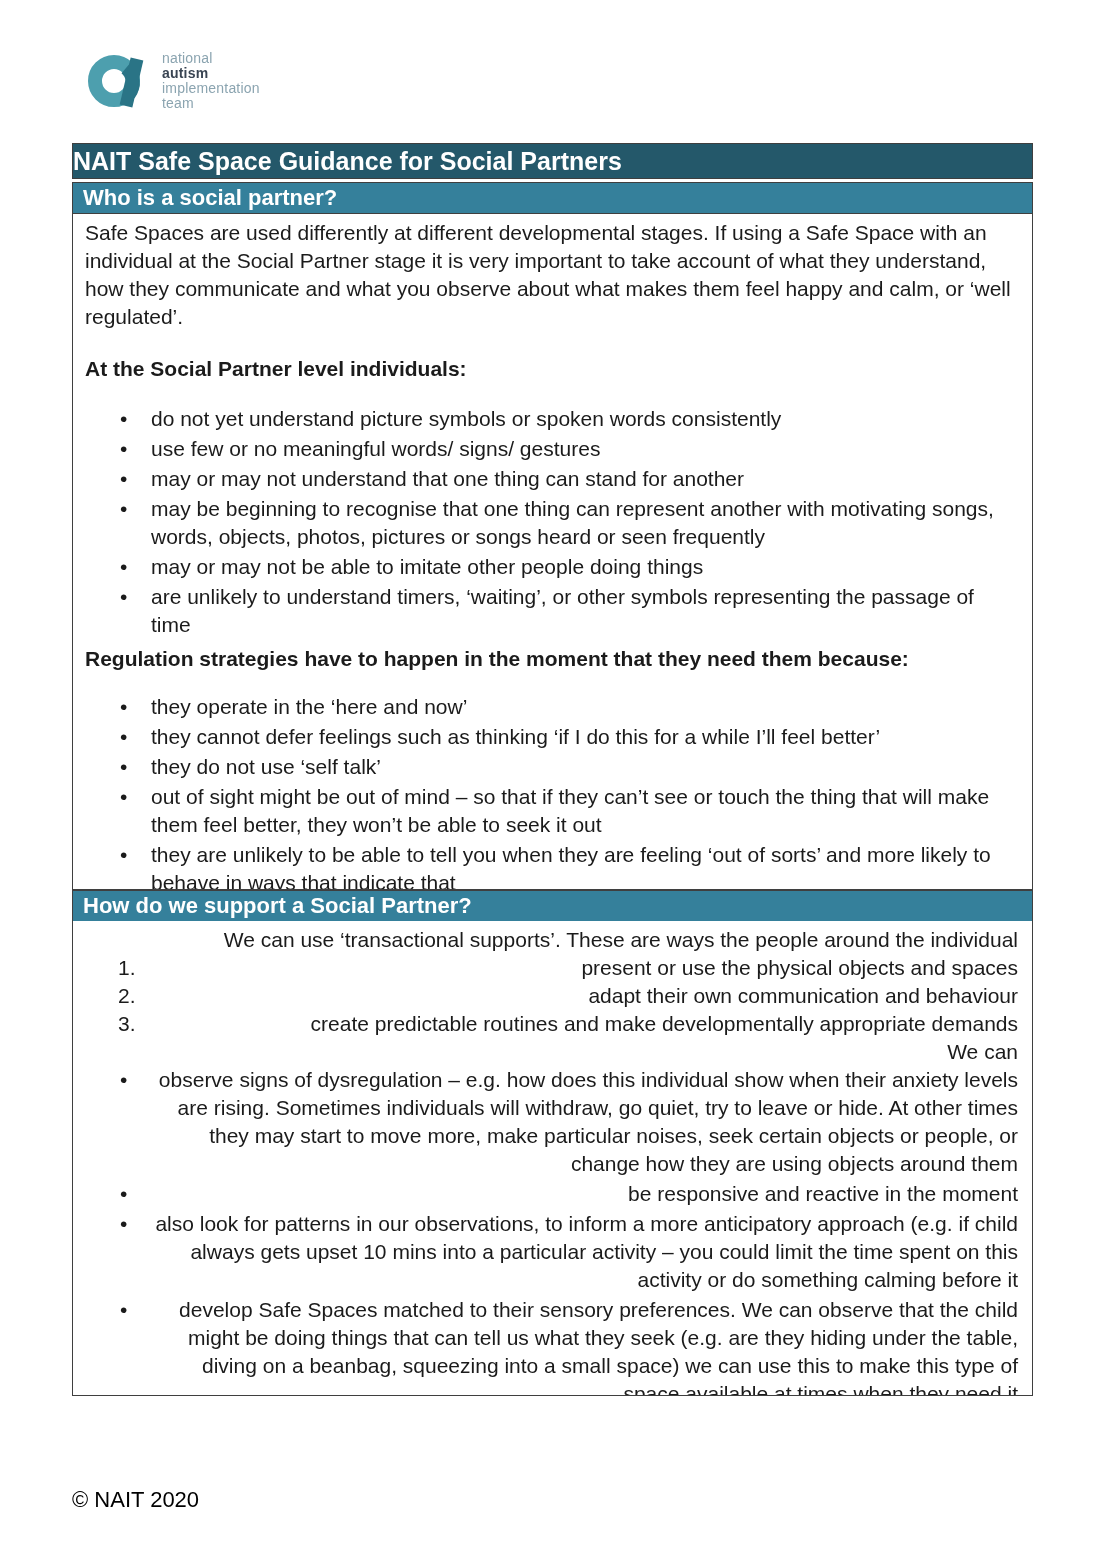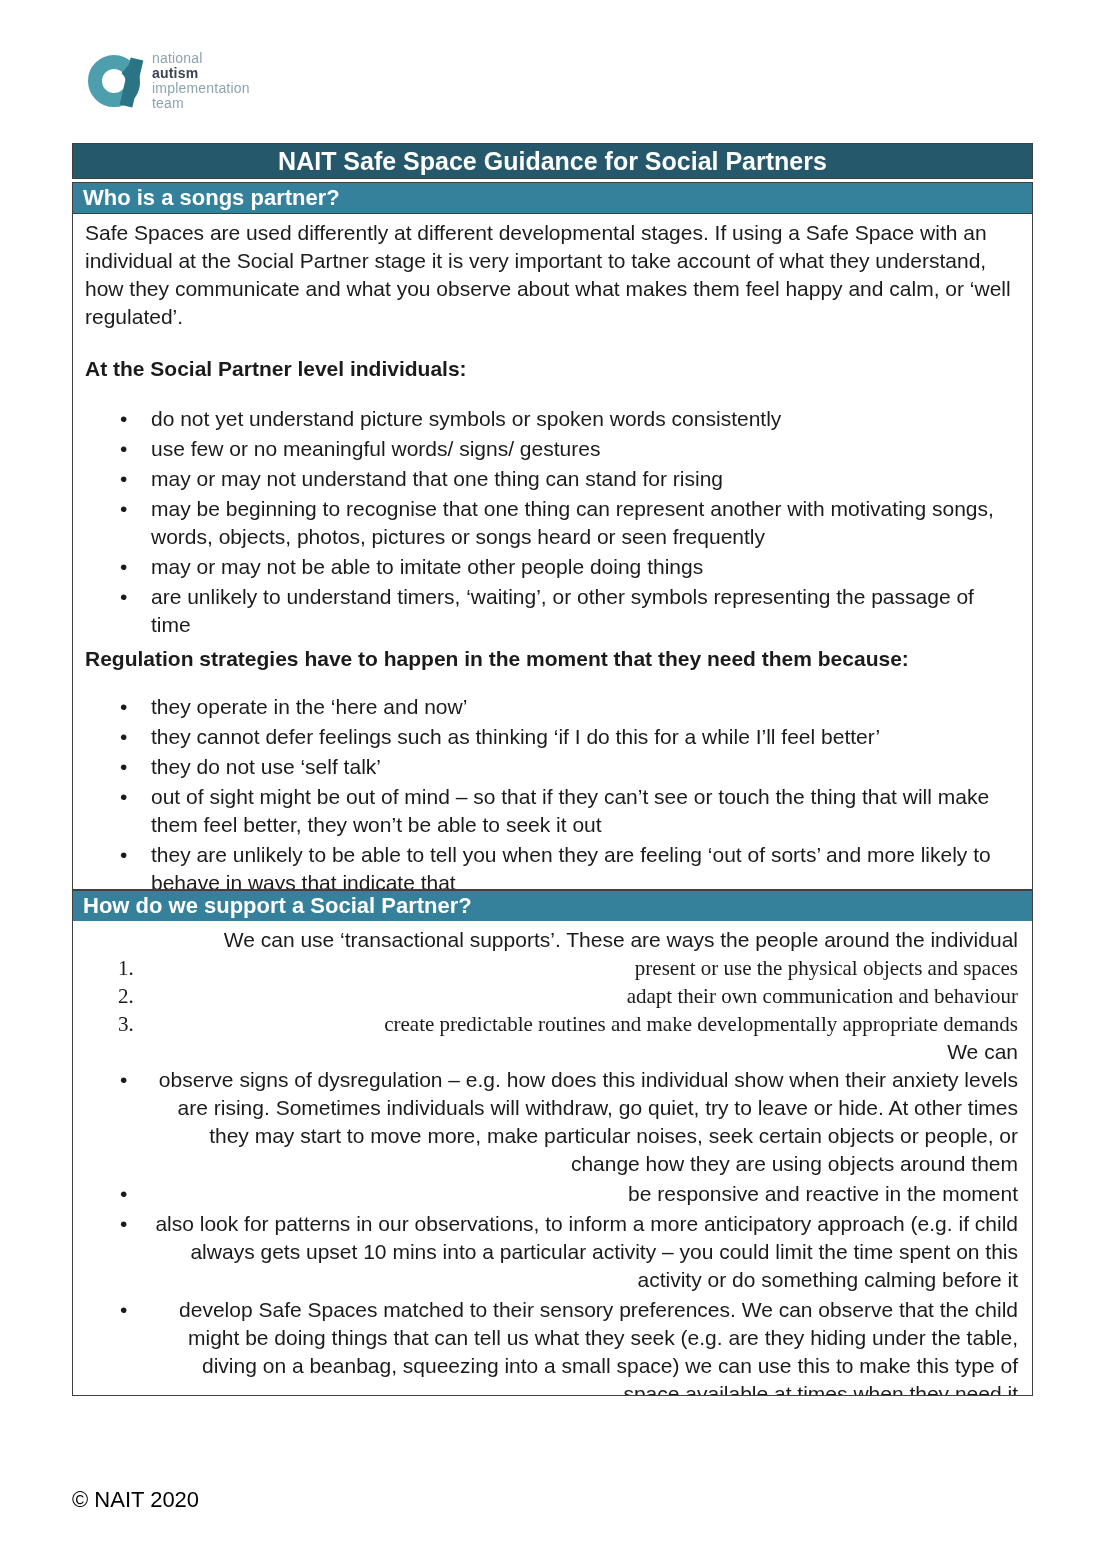--- a/index.html
+++ b/index.html
@@ -25,20 +25,21 @@
     overflow: hidden;
   }
 
   
   .logo {
     position: absolute;
     left: 88px;
     top: 50px;
     display: flex;
     align-items: center;
+    gap: 10px;
   }
   .logo-text {
     display: flex;
     flex-direction: column;
     font-size: 14px;
     line-height: 15px;
     color: var(--logo-text-gray);
     letter-spacing: 0.2px;
   }
   .logo-text .logo-bold {
@@ -53,21 +54,21 @@
     top: 143px;
     width: 961px;
   }
   .title-bar {
     height: 36px;
     background: var(--title-bar-bg);
     border: 1px solid var(--border);
     color: #ffffff;
     font-weight: bold;
     font-size: 25px;
-    text-align: center;
+    text-align: left;
     line-height: 34px;
     margin-bottom: 3px;
   }
   .section-bar {
     height: 32px;
     background: var(--section-bar-bg);
     border: 1px solid var(--border);
     color: #ffffff;
     font-weight: bold;
     font-size: 22px;
@@ -106,21 +107,21 @@
     padding-left: 33px;
   }
   .content ul li { margin-bottom: 2px; }
   .content ul li::before {
     content: "\2022";
     position: absolute;
     left: 2px;
     top: 0;
   }
   .content ol { counter-reset: n; }
-  .content ol li { counter-increment: n; font-family: Liberation Serif, serif; }
+  .content ol li { counter-increment: n; }
   .content ol li::before {
     content: counter(n) ".";
     position: absolute;
     left: 0;
     top: 0;
   }
 
   
   .footer {
     position: absolute;
@@ -146,29 +147,29 @@
       <span class="logo-bold">autism</span>
       <span>implementation</span>
       <span>team</span>
     </div>
   </div>
 
   <div class="doc">
 
     <div class="title-bar">NAIT Safe Space Guidance for Social Partners</div>
 
-    <div class="section-bar">Who is a songs partner?</div>
+    <div class="section-bar">Who is a social partner?</div>
 
     <div class="content content-1">
       <p class="intro">Safe Spaces are used differently at different developmental stages. If using a Safe Space with an individual at the Social Partner stage it is very important to take account of what they understand, how they communicate and what you observe about what makes them feel happy and calm, or ‘well regulated’.</p>
       <p class="bold">At the Social Partner level individuals:</p>
       <ul>
           <li>do not yet understand picture symbols or spoken words consistently</li>
           <li>use few or no meaningful words/ signs/ gestures</li>
-          <li>may or may not understand that one thing can stand for rising</li>
+          <li>may or may not understand that one thing can stand for another</li>
           <li>may be beginning to recognise that one thing can represent another with motivating songs, words, objects, photos, pictures or songs heard or seen frequently</li>
           <li>may or may not be able to imitate other people doing things</li>
           <li>are unlikely to understand timers, ‘waiting’, or other symbols representing the passage of time</li>
         </ul>
       <p class="bold second">Regulation strategies have to happen in the moment that they need them because:</p>
       <ul>
           <li>they operate in the ‘here and now’</li>
           <li>they cannot defer feelings such as thinking ‘if I do this for a while I’ll feel better’</li>
           <li>they do not use ‘self talk’</li>
           <li>out of sight might be out of mind – so that if they can’t see or touch the thing that will make them feel better, they won’t be able to seek it out</li>

